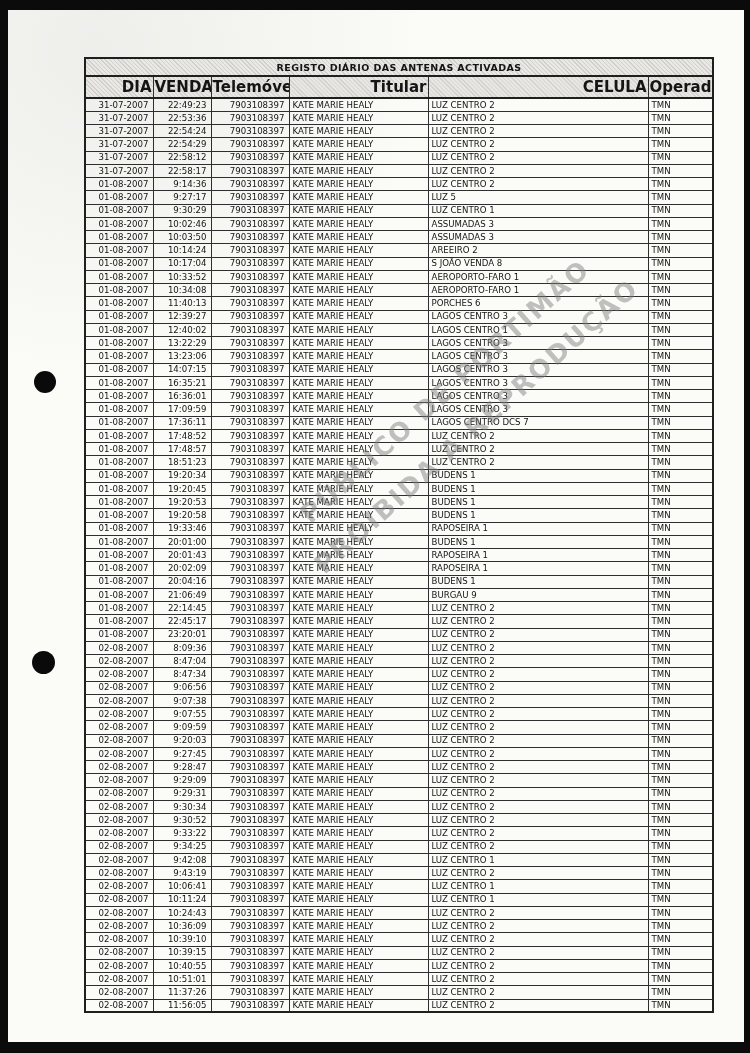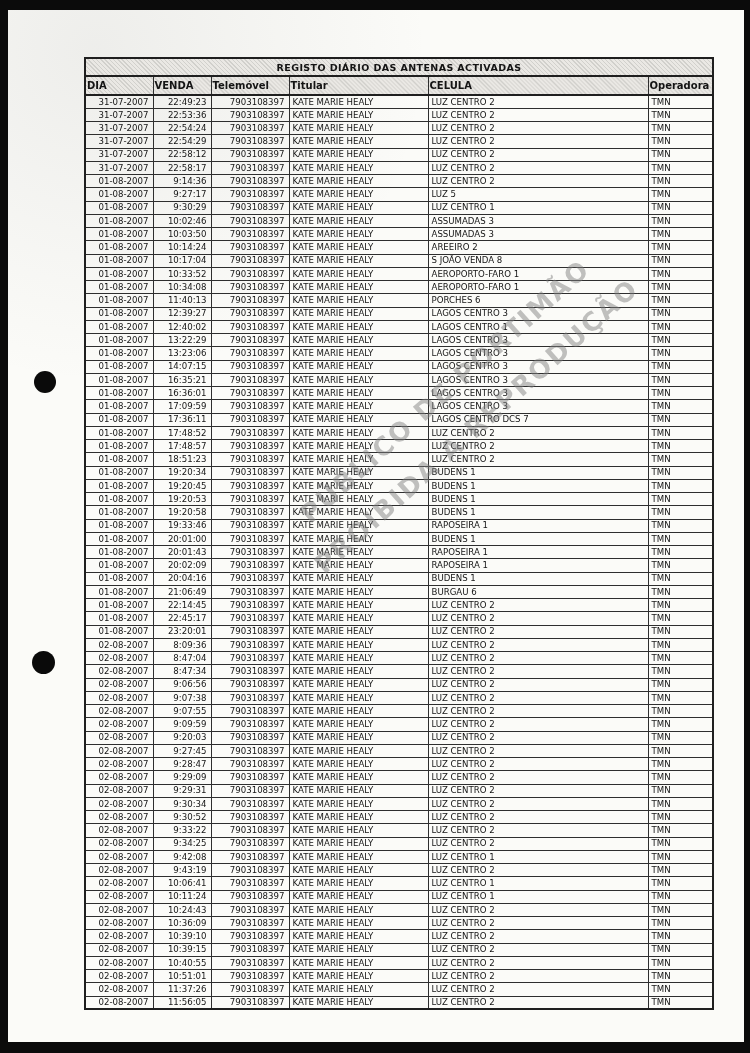--- a/index.html
+++ b/index.html
@@ -9,21 +9,21 @@
         background-image:radial-gradient(circle at 12% 4%, rgba(120,120,120,.10), transparent 28%);}
   .punch{position:absolute;background:#0a0a0a;border-radius:50%;}
   .punch.p1{left:26px;top:361px;width:22px;height:22px;}
   .punch.p2{left:24px;top:641px;width:23px;height:23px;}
 
   .table-wrap{position:absolute;left:76px;top:47px;width:628px;}
   table{border-collapse:collapse;table-layout:fixed;width:628px;border:2px solid #1f1f1f;}
   th,td{border:1px solid #2e2e2e;overflow:hidden;white-space:nowrap;color:#141414;}
   tr.title-row th{height:14px;font-size:9.5px;font-weight:bold;letter-spacing:.4px;
         text-align:center;border-bottom:2px solid #1f1f1f;}
-  tr.head-row th{height:15px;font-size:10px;font-weight:bold;text-align:left;
+  tr.head-row th{height:15px;font-size:15px;font-weight:bold;text-align:right;
         border-bottom:2px solid #1f1f1f;}
   .hatch{background-color:#eae8e4;
         background-image:repeating-linear-gradient(45deg, rgba(110,110,110,.20) 0 1px, transparent 1px 3px);}
   tbody tr{height:13.26px;}
   td{font-size:8.6px;line-height:1;}
   td.c0,td.c1,td.c2{text-align:right;padding-right:4px;}
   td.c3,td.c4,td.c5{text-align:left;padding-left:3px;}
 
   .watermark{position:absolute;left:228px;top:352px;width:450px;transform:rotate(-42deg);
         text-align:center;color:rgba(125,125,125,.48);font-size:26px;font-weight:bold;
@@ -356,21 +356,21 @@
               <td class="c2">7903108397</td>
               <td class="c3">KATE MARIE HEALY</td>
               <td class="c4">BUDENS 1</td>
               <td class="c5">TMN</td>
             </tr>
             <tr>
               <td class="c0">01-08-2007</td>
               <td class="c1">21:06:49</td>
               <td class="c2">7903108397</td>
               <td class="c3">KATE MARIE HEALY</td>
-              <td class="c4">BURGAU 6</td>
+              <td class="c4">BURGAU 9</td>
               <td class="c5">TMN</td>
             </tr>
             <tr>
               <td class="c0">01-08-2007</td>
               <td class="c1">22:14:45</td>
               <td class="c2">7903108397</td>
               <td class="c3">KATE MARIE HEALY</td>
               <td class="c4">LUZ CENTRO 2</td>
               <td class="c5">TMN</td>
             </tr>

